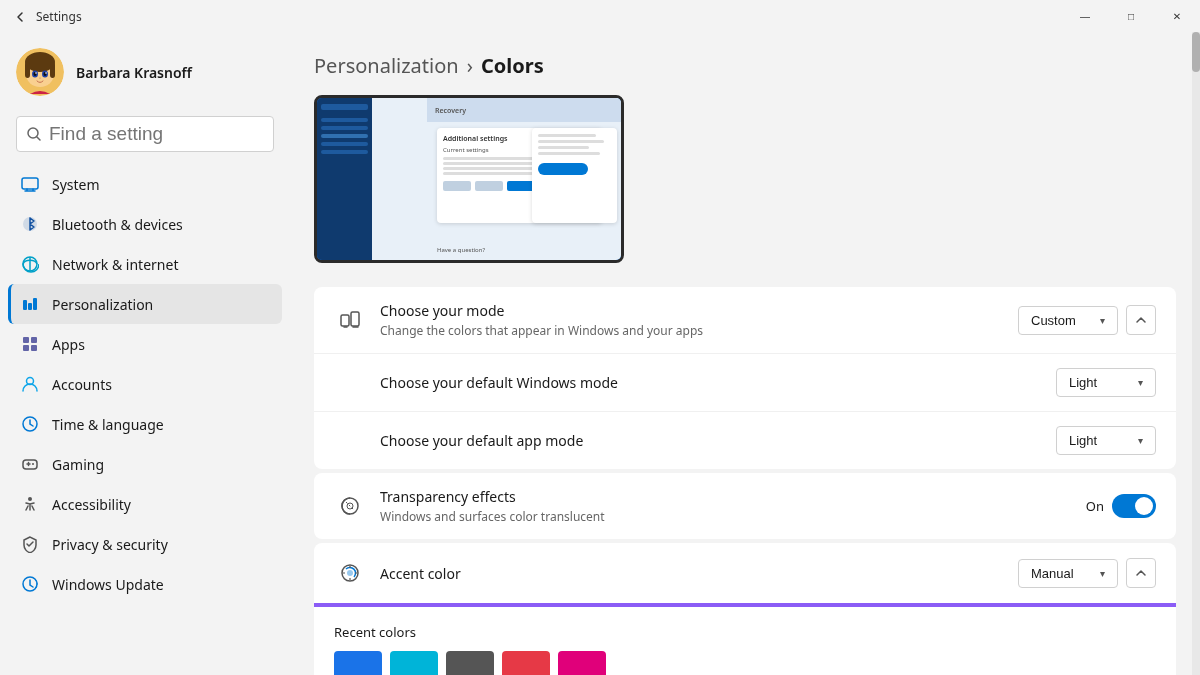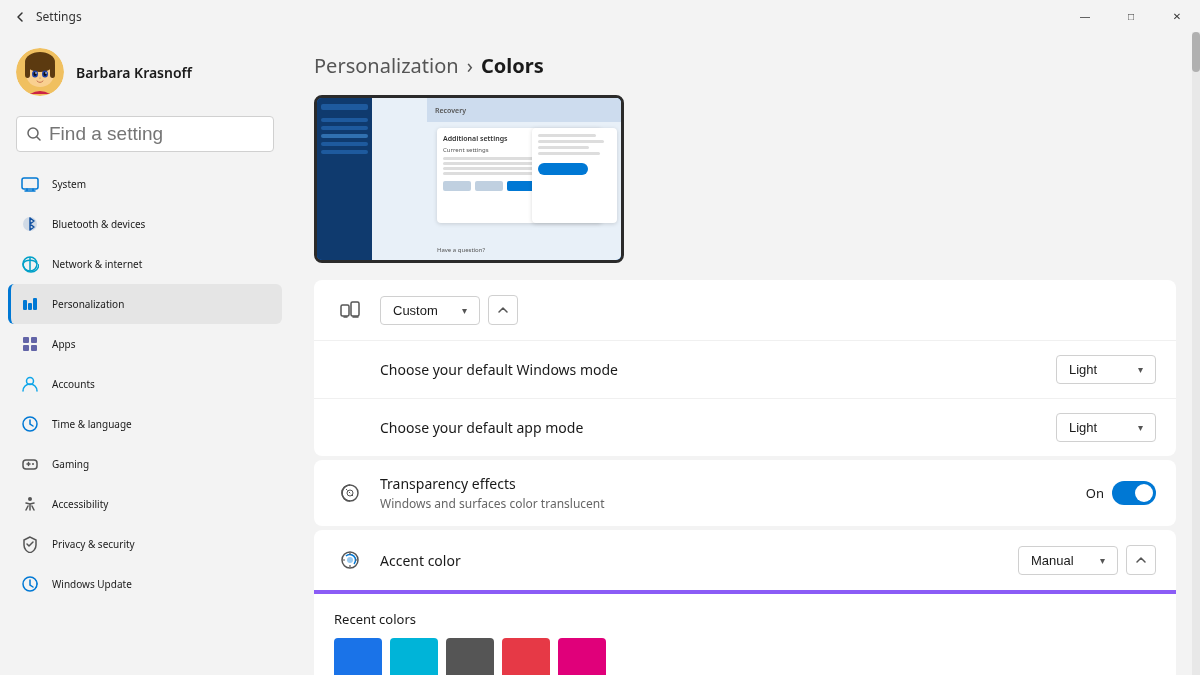--- a/index.html
+++ b/index.html
@@ -122,21 +122,21 @@
       list-style: none;
       padding: 0 8px;
     }
     .nav-item {
       display: flex;
       align-items: center;
       gap: 12px;
       padding: 10px 12px;
       border-radius: 6px;
       cursor: pointer;
-      font-size: 10px;
+      font-size: 14px;
       color: #1a1a1a;
       position: relative;
     }
     .nav-item.active {
       background: #e5e5e5;
       border-left: 3px solid #0078d4;
       padding-left: 9px;
     }
     .nav-item .nav-icon {
       width: 20px;
@@ -174,21 +174,21 @@
       font-size: 20px;
       color: #1a1a1a;
       font-weight: 700;
     }
 
     .preview-image {
       width: 310px;
       height: 168px;
       background: #1e4d8c;
       border-radius: 8px;
-      margin-bottom: 17px;
+      margin-bottom: 24px;
       overflow: hidden;
       position: relative;
       border: 3px solid #2a2a2a;
     }
     .preview-inner {
       width: 100%;
       height: 100%;
       background: linear-gradient(to right, #1464c8 0%, #2980d4 100%);
       position: relative;
     }
@@ -649,20 +649,24 @@
 
     <div class="settings-section">
       <div class="settings-row">
         <div class="settings-row-icon">
           <svg width="22" height="22" viewBox="0 0 22 22" fill="none">
             <rect x="2" y="6" width="8" height="11" rx="1.5" stroke="#555" stroke-width="1.5"></rect>
             <rect x="12" y="3" width="8" height="14" rx="1.5" stroke="#555" stroke-width="1.5"></rect>
             <path d="M5 18h3M14 18h5" stroke="#555" stroke-width="1.5" stroke-linecap="round"></path>
           </svg>
         </div>
+        <div class="settings-row-text">
+          <div class="settings-row-label">Choose your mode</div>
+          <div class="settings-row-sublabel">Change the colors that appear in Windows and your apps</div>
+        </div>
         <div class="settings-row-control">
           <button class="dropdown-btn">
             <span>Custom</span>
             <span class="chevron">▾</span>
           </button>
           <button class="expand-btn">
             <svg width="12" height="12" viewBox="0 0 12 12" fill="none">
               <path d="M2 8L6 4L10 8" stroke="#555" stroke-width="1.5" stroke-linecap="round" stroke-linejoin="round"></path>
             </svg>
           </button>

